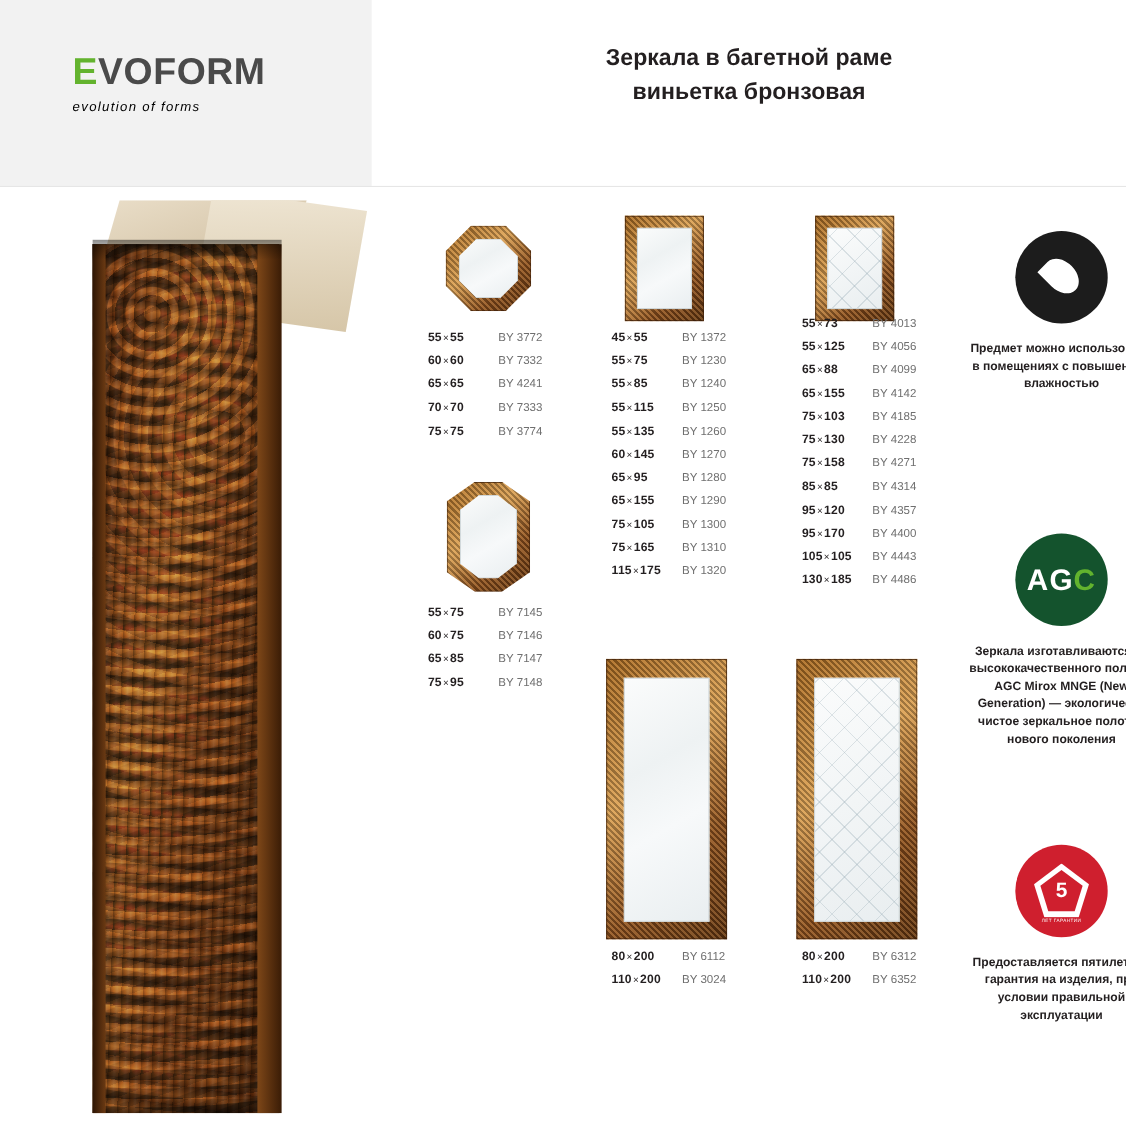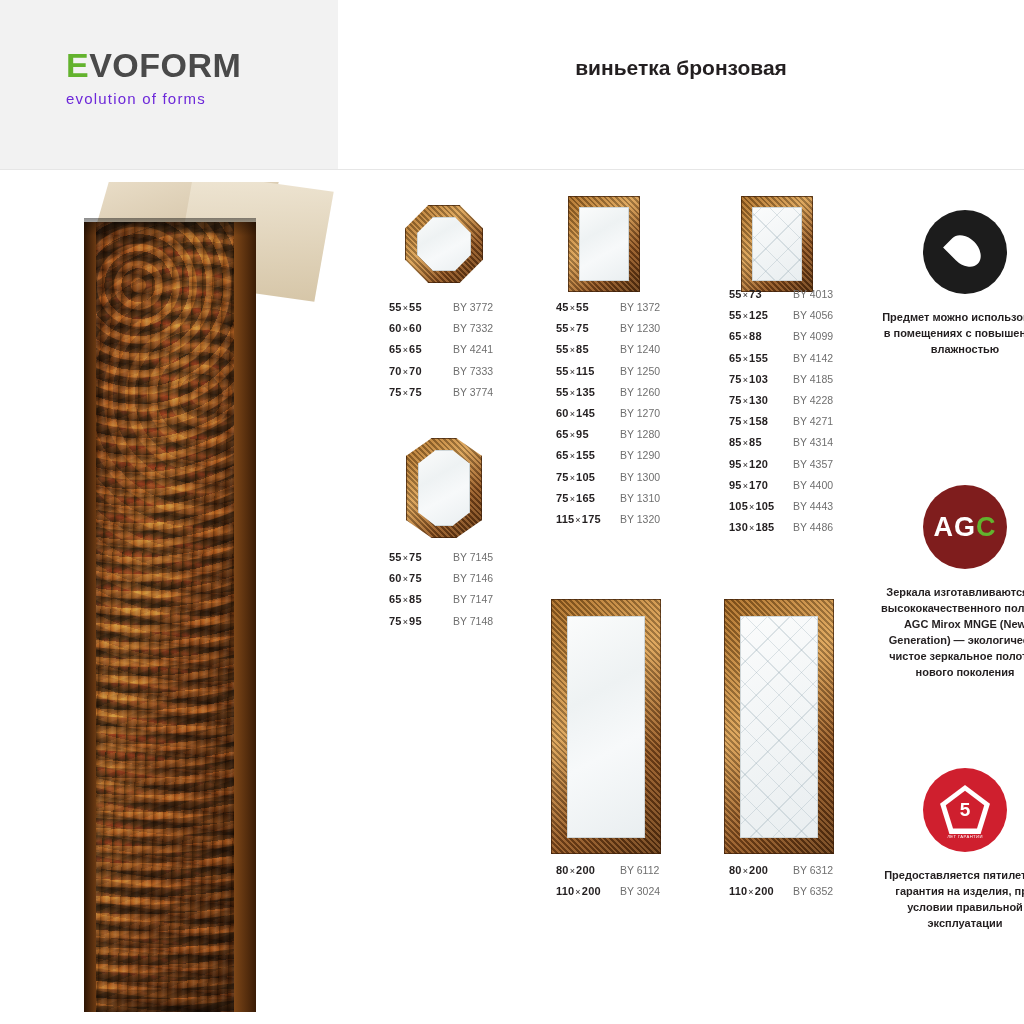--- a/index.html
+++ b/index.html
@@ -17,21 +17,22 @@
   .header { position:absolute; left:0; top:0; width:1024px; height:206px; }
   .header-left {
     position:absolute; left:0; top:0; width:338px; height:170px;
     background:#f2f2f2;
   }
   .logo-wrap { position:absolute; left:66px; top:48px; width:220px; text-align:left;}
   .logo-text { font-size:34px; font-weight:bold; letter-spacing:0.5px; line-height:1; }
   .logo-e { color:#63b32e; }
   .logo-rest { color:#4a4a4a; }
   .logo-sub {
-    margin-top:8px; font-size:15px; color:#6d28d9; letter-spacing:1.2px;
+    margin-top:8px; font-size:12px; color:#000000; letter-spacing:1.2px;
+    font-style:italic;
   }
   .header-right {
     position:absolute; left:338px; top:0; width:686px; height:170px;
     background:#ffffff;
     display:flex; align-items:center; justify-content:center;
   }
   .header-title {
     text-align:center; font-size:21px; font-weight:bold; color:#231f20;
     line-height:1.5; padding-bottom:34px;
   }
@@ -116,21 +117,21 @@
   .size-art { color:#6f6f6f; font-size:10.5px; }
 
   
   .info-block { position:absolute; width:170px; text-align:center; }
   .info-text { font-size:11px; line-height:1.45; color:#231f20; font-weight:bold; }
   .badge-circle {
     width:84px; height:84px; border-radius:50%;
     margin:0 auto 16px auto; display:flex; align-items:center; justify-content:center;
   }
   .badge-dark { background:#1c1c1c; }
-  .badge-blue { background:#7f1d1d; }
+  .badge-blue { background:#14532d; }
   .badge-red  { background:#cf1f2e; }
   .drop {
     width:26px; height:36px; background:#fff;
     border-radius:0 50% 50% 50%; transform:rotate(-45deg);
     margin-top:-2px;
   }
   .agc { color:#fff; font-size:27px; font-weight:bold; letter-spacing:1px; }
   .agc .c { color:#62b32e; }
   .pent {
     width:52px; height:52px; background:#fff;
@@ -155,20 +156,21 @@
 
   <div class="header">
     <div class="header-left">
       <div class="logo-wrap">
         <div class="logo-text"><span class="logo-e">E</span><span class="logo-rest">VOFORM</span></div>
         <div class="logo-sub">evolution of forms</div>
       </div>
     </div>
     <div class="header-right">
       <div class="header-title">
+        <div>Зеркала в багетной раме</div>
         <div>виньетка бронзовая</div>
       </div>
     </div>
     <div class="header-divider"></div>
   </div>
 
   <div class="frame-photo">
     <div class="frame-top-beige"></div>
     <div class="frame-top-beige2"></div>
     <div class="frame-wood">

